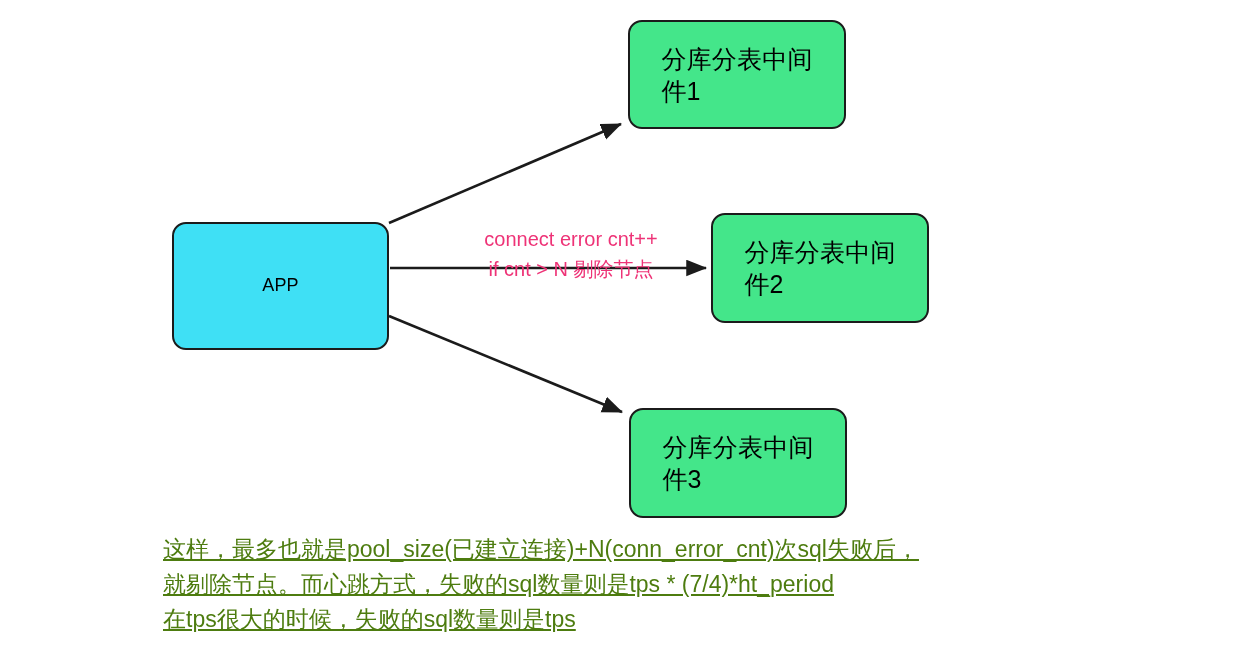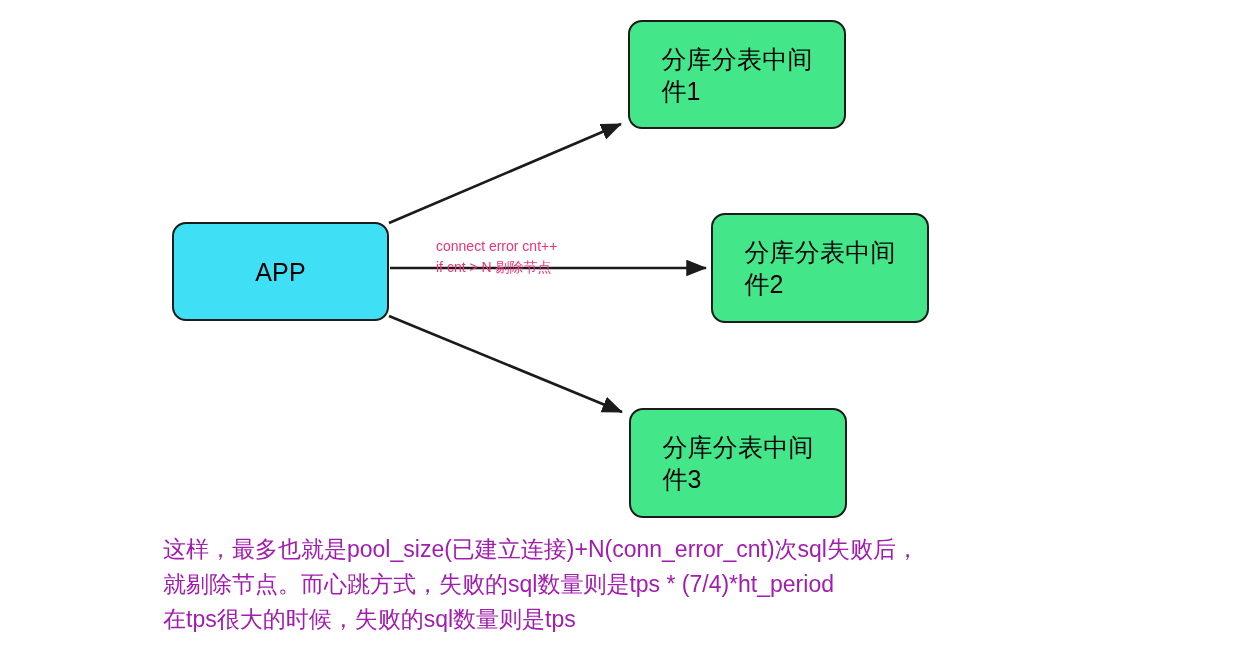--- a/index.html
+++ b/index.html
@@ -37,23 +37,23 @@
     justify-content: center;
     text-align: left;
     color: #000000;
     line-height: 1.28;
     letter-spacing: 0.2px;
   }
   .node-app {
     left: 172px;
     top: 222px;
     width: 217px;
-    height: 99px;
+    height: 128px;
     background: #3FE0F5;
-    font-size: 25px;
+    font-size: 18px;
   }
   .node-mw1 {
     left: 628px;
     top: 20px;
     width: 218px;
     height: 109px;
     background: #44E68A;
     font-size: 25px;
   }
   .node-mw2 {
@@ -73,37 +73,38 @@
     font-size: 25px;
   }
   .node-label {
     display: block;
     padding: 0 10px;
     white-space: pre-line;
   }
   .edge-label {
     position: absolute;
     left: 436px;
-    top: 236px;
+    top: 224px;
     width: 270px;
     color: #EE3377;
-    font-size: 14px;
+    font-size: 20px;
     line-height: 1.52;
     white-space: pre-line;
-    text-align: left;
+    text-align: center;
   }
   .footnote {
     position: absolute;
     left: 163px;
     top: 532px;
     width: 1010px;
-    color: #a21caf;
+    color: #4d7c0f;
     font-size: 23px;
     line-height: 1.52;
     text-align: left;
+    text-decoration: underline;
   }
   .footnote-line {
     display: block;
     white-space: pre;
   }
 </style>
 </head>
 <body>
 
 <div id="canvas">

